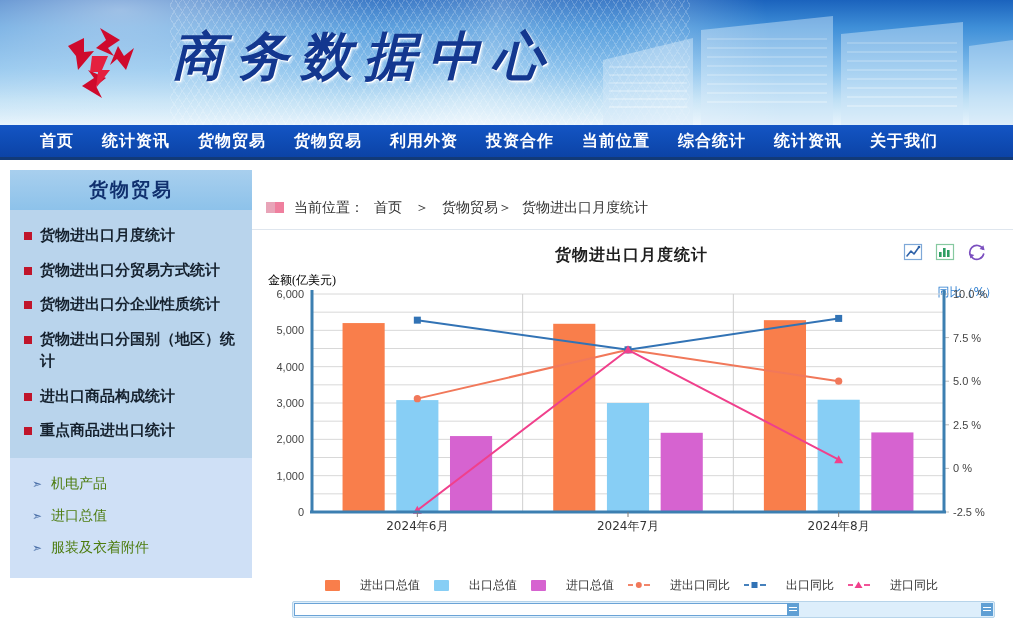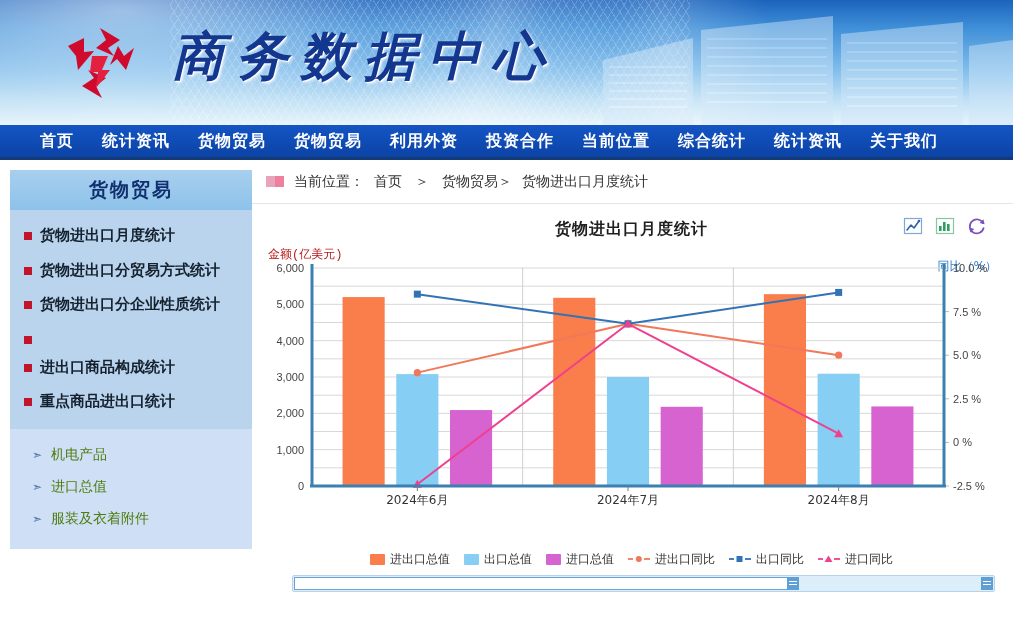--- a/index.html
+++ b/index.html
@@ -82,57 +82,57 @@
     display:flex; align-items:center; gap:9px;
     padding:7px 8px 7px 22px; cursor:pointer;
   }
   .sub-arrow { color:#4a6fa8; font-size:12px; line-height:1; }
   .sub-label { font-size:14px; color:#4d7c0f;
     font-family:"DejaVu Sans","Liberation Sans",sans-serif; }
   
   #main { flex:1; padding:0; position:relative; }
   #breadcrumb {
     display:flex; align-items:center; gap:10px;
-    height:44px; padding-left:14px; border-bottom:1px solid #dfe6ee;
+    height:44px; padding-left:14px; border-bottom:1px solid #dfe6ee;margin-top:26px;
   }
   .crumb-mark { width:18px; height:11px;
     background:linear-gradient(90deg,#e8a4b8 0 50%, #ef7f9e 50% 100%); }
   #breadcrumb .crumb-text { font-size:14px; color:#333;
     font-family:"DejaVu Sans","Liberation Sans",sans-serif; }
   .crumb-link { color:#333; cursor:pointer; }
   .crumb-sep { color:#555; padding:0 3px; }
   
   #chart-card { position:relative; margin:8px 10px 0 8px; height:390px; }
   #chart-head { position:relative; height:34px; }
   #chart-title {
     text-align:center; font-size:16px; font-weight:bold; color:#1f1f1f;
     line-height:34px; letter-spacing:1px;
     font-family:"DejaVu Sans","Liberation Sans",sans-serif;
   }
   #chart-tools { position:absolute; right:16px; top:4px; display:flex; gap:12px; align-items:center; }
   .tool-icon { width:20px; height:20px; cursor:pointer; }
   
   #plot-wrap { position:relative; height:300px; }
   #axis-label-left {
-    position:absolute; left:8px; top:0; font-size:12px; color:#b91c1c;
-    font-family:Liberation Mono, monospace;
+    position:absolute; left:8px; top:0; font-size:12px; color:#000000;
+    font-family:Liberation Serif, serif;
   }
   #axis-label-right {
     position:absolute; right:6px; top:12px; font-size:12px; color:#2f7fd0;
     font-family:"DejaVu Sans","Liberation Sans",sans-serif;
   }
   svg#plot { position:absolute; left:0; top:16px; }
   .tick-text { font-size:11px; fill:#444; font-family:"Liberation Sans","DejaVu Sans",sans-serif; }
   .cat-text  { font-size:12px; fill:#333; font-family:"DejaVu Sans","Liberation Sans",sans-serif; }
   
   #legend {
     display:flex; justify-content:center; align-items:center; gap:14px;
     height:22px; margin-top:2px;
   }
-  .legend-item { display:flex; align-items:center; gap:5px; cursor:pointer; }
+  .legend-item { display:flex; align-items:center; gap:20px; cursor:pointer; }
   .legend-swatch { width:15px; height:11px; border-radius:1px; }
   .legend-line { width:22px; height:10px; }
   .legend-text { font-size:12px; color:#333;
     font-family:"DejaVu Sans","Liberation Sans",sans-serif; white-space:nowrap; }
   
   #chart-scroll {
     position:relative; margin:5px 8px 0 32px; height:17px;
     background:#ddeefb; border:1px solid #b7d4ea; border-radius:2px;
   }
   #chart-scroll-thumb {
@@ -230,20 +230,21 @@
         <div class="side-item">
           <span class="side-bullet"></span>
           <span class="side-label">货物进出口分贸易方式统计</span>
         </div>
         <div class="side-item">
           <span class="side-bullet"></span>
           <span class="side-label">货物进出口分企业性质统计</span>
         </div>
         <div class="side-item">
           <span class="side-bullet"></span>
+          <span class="side-label">货物进出口分国别（地区）统计</span>
         </div>
         <div class="side-item">
           <span class="side-bullet"></span>
           <span class="side-label">进出口商品构成统计</span>
         </div>
         <div class="side-item">
           <span class="side-bullet"></span>
           <span class="side-label">重点商品进出口统计</span>
         </div>
       </div>

